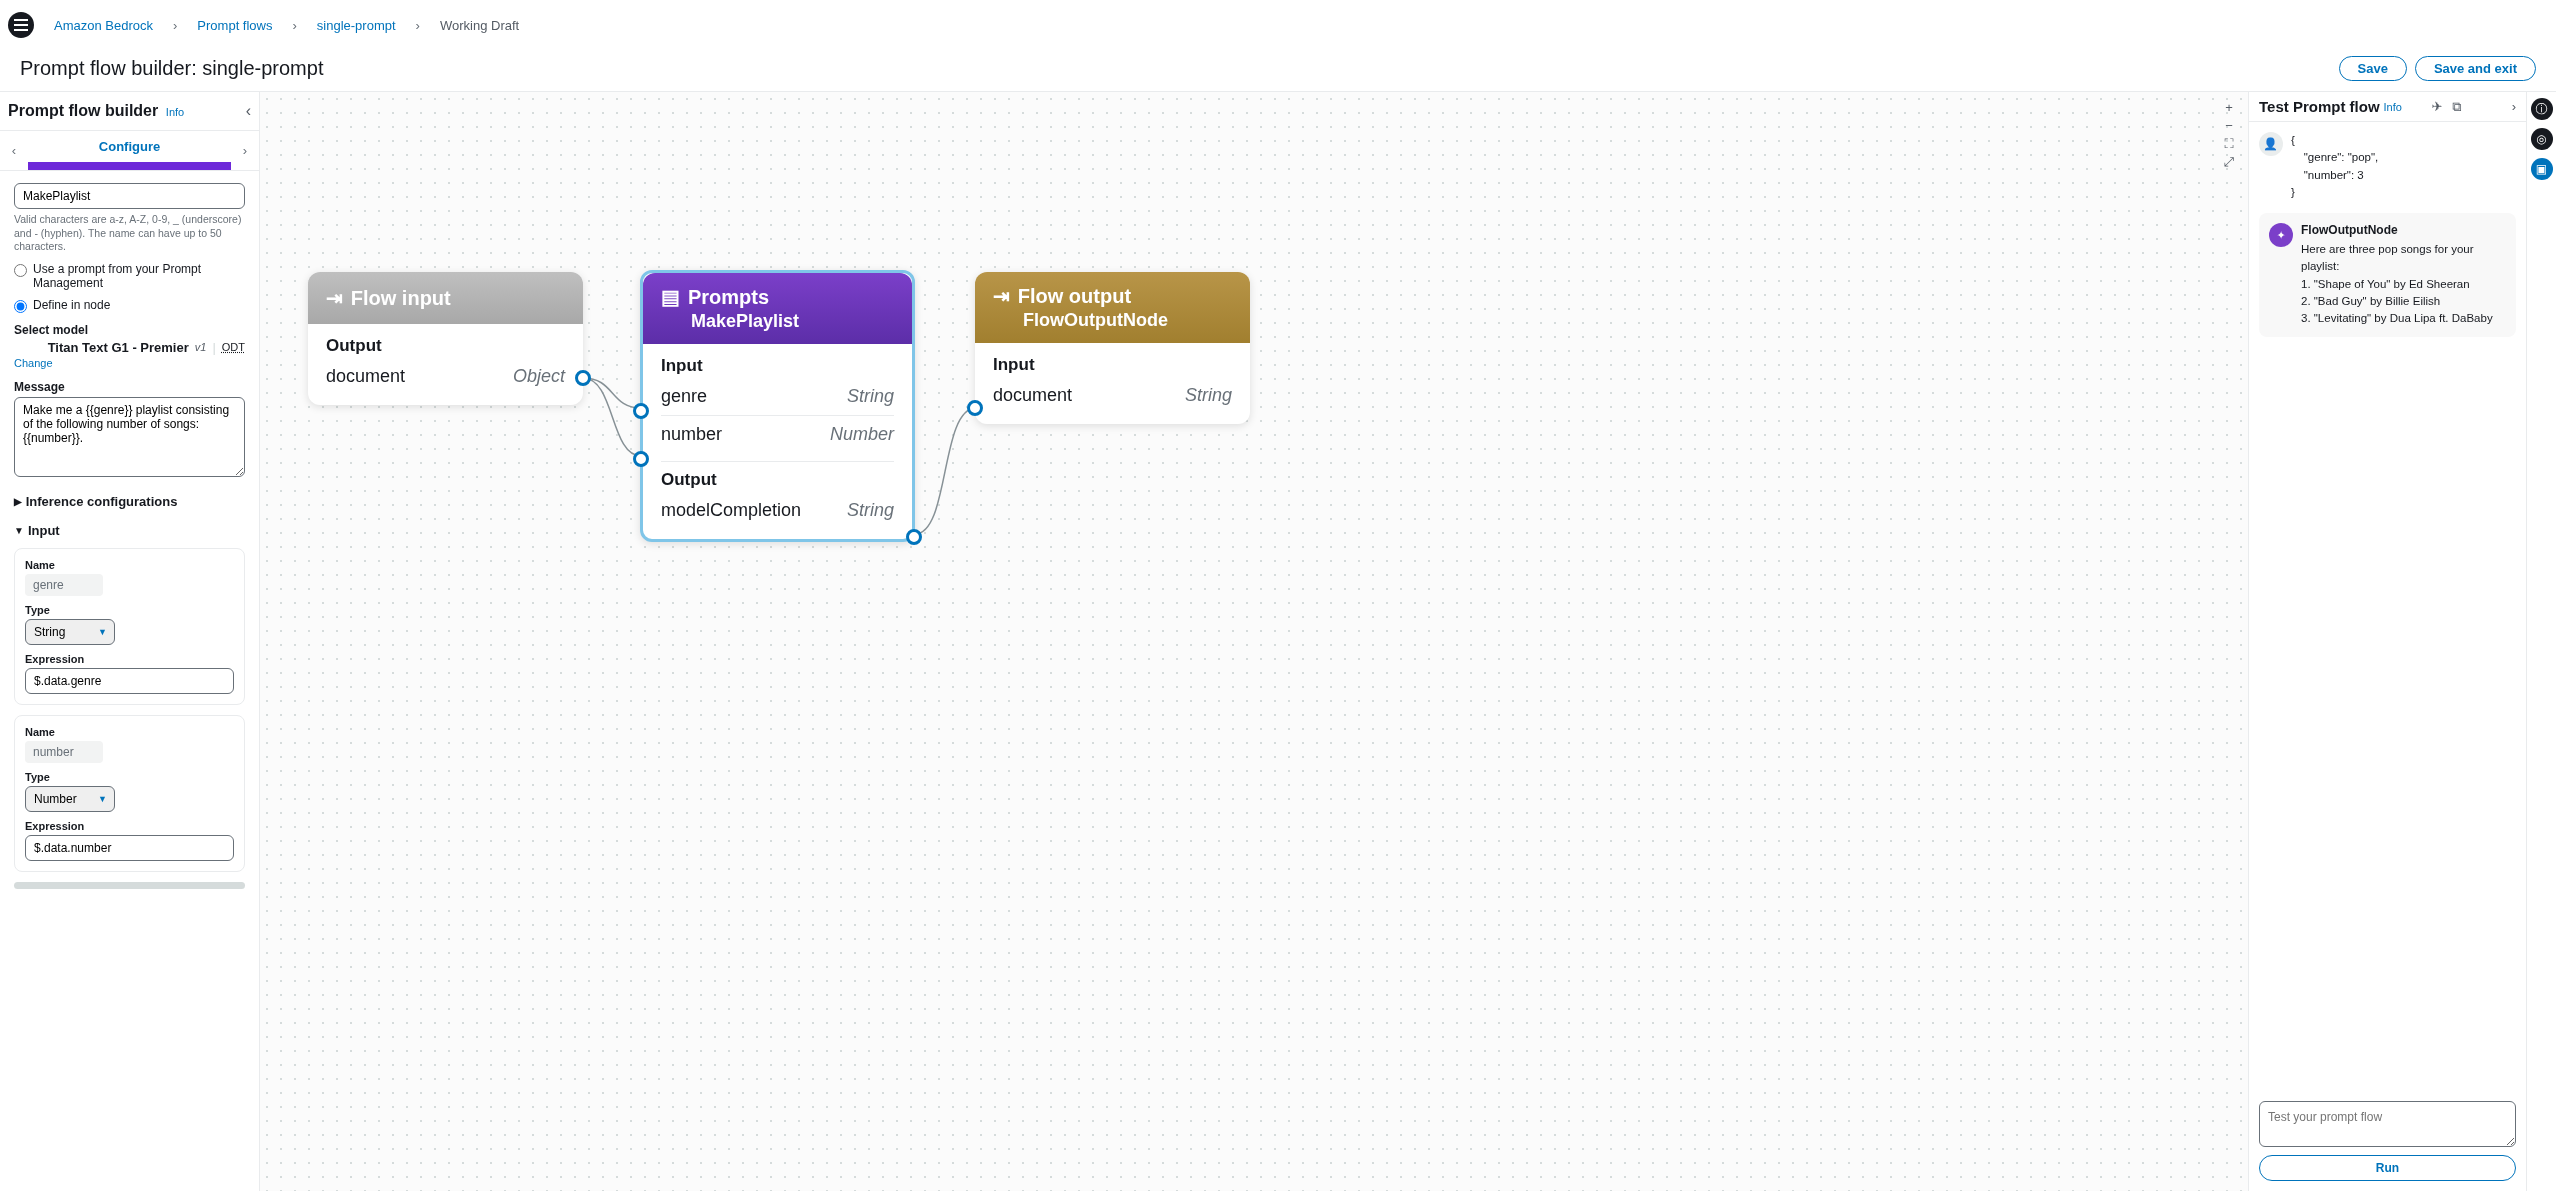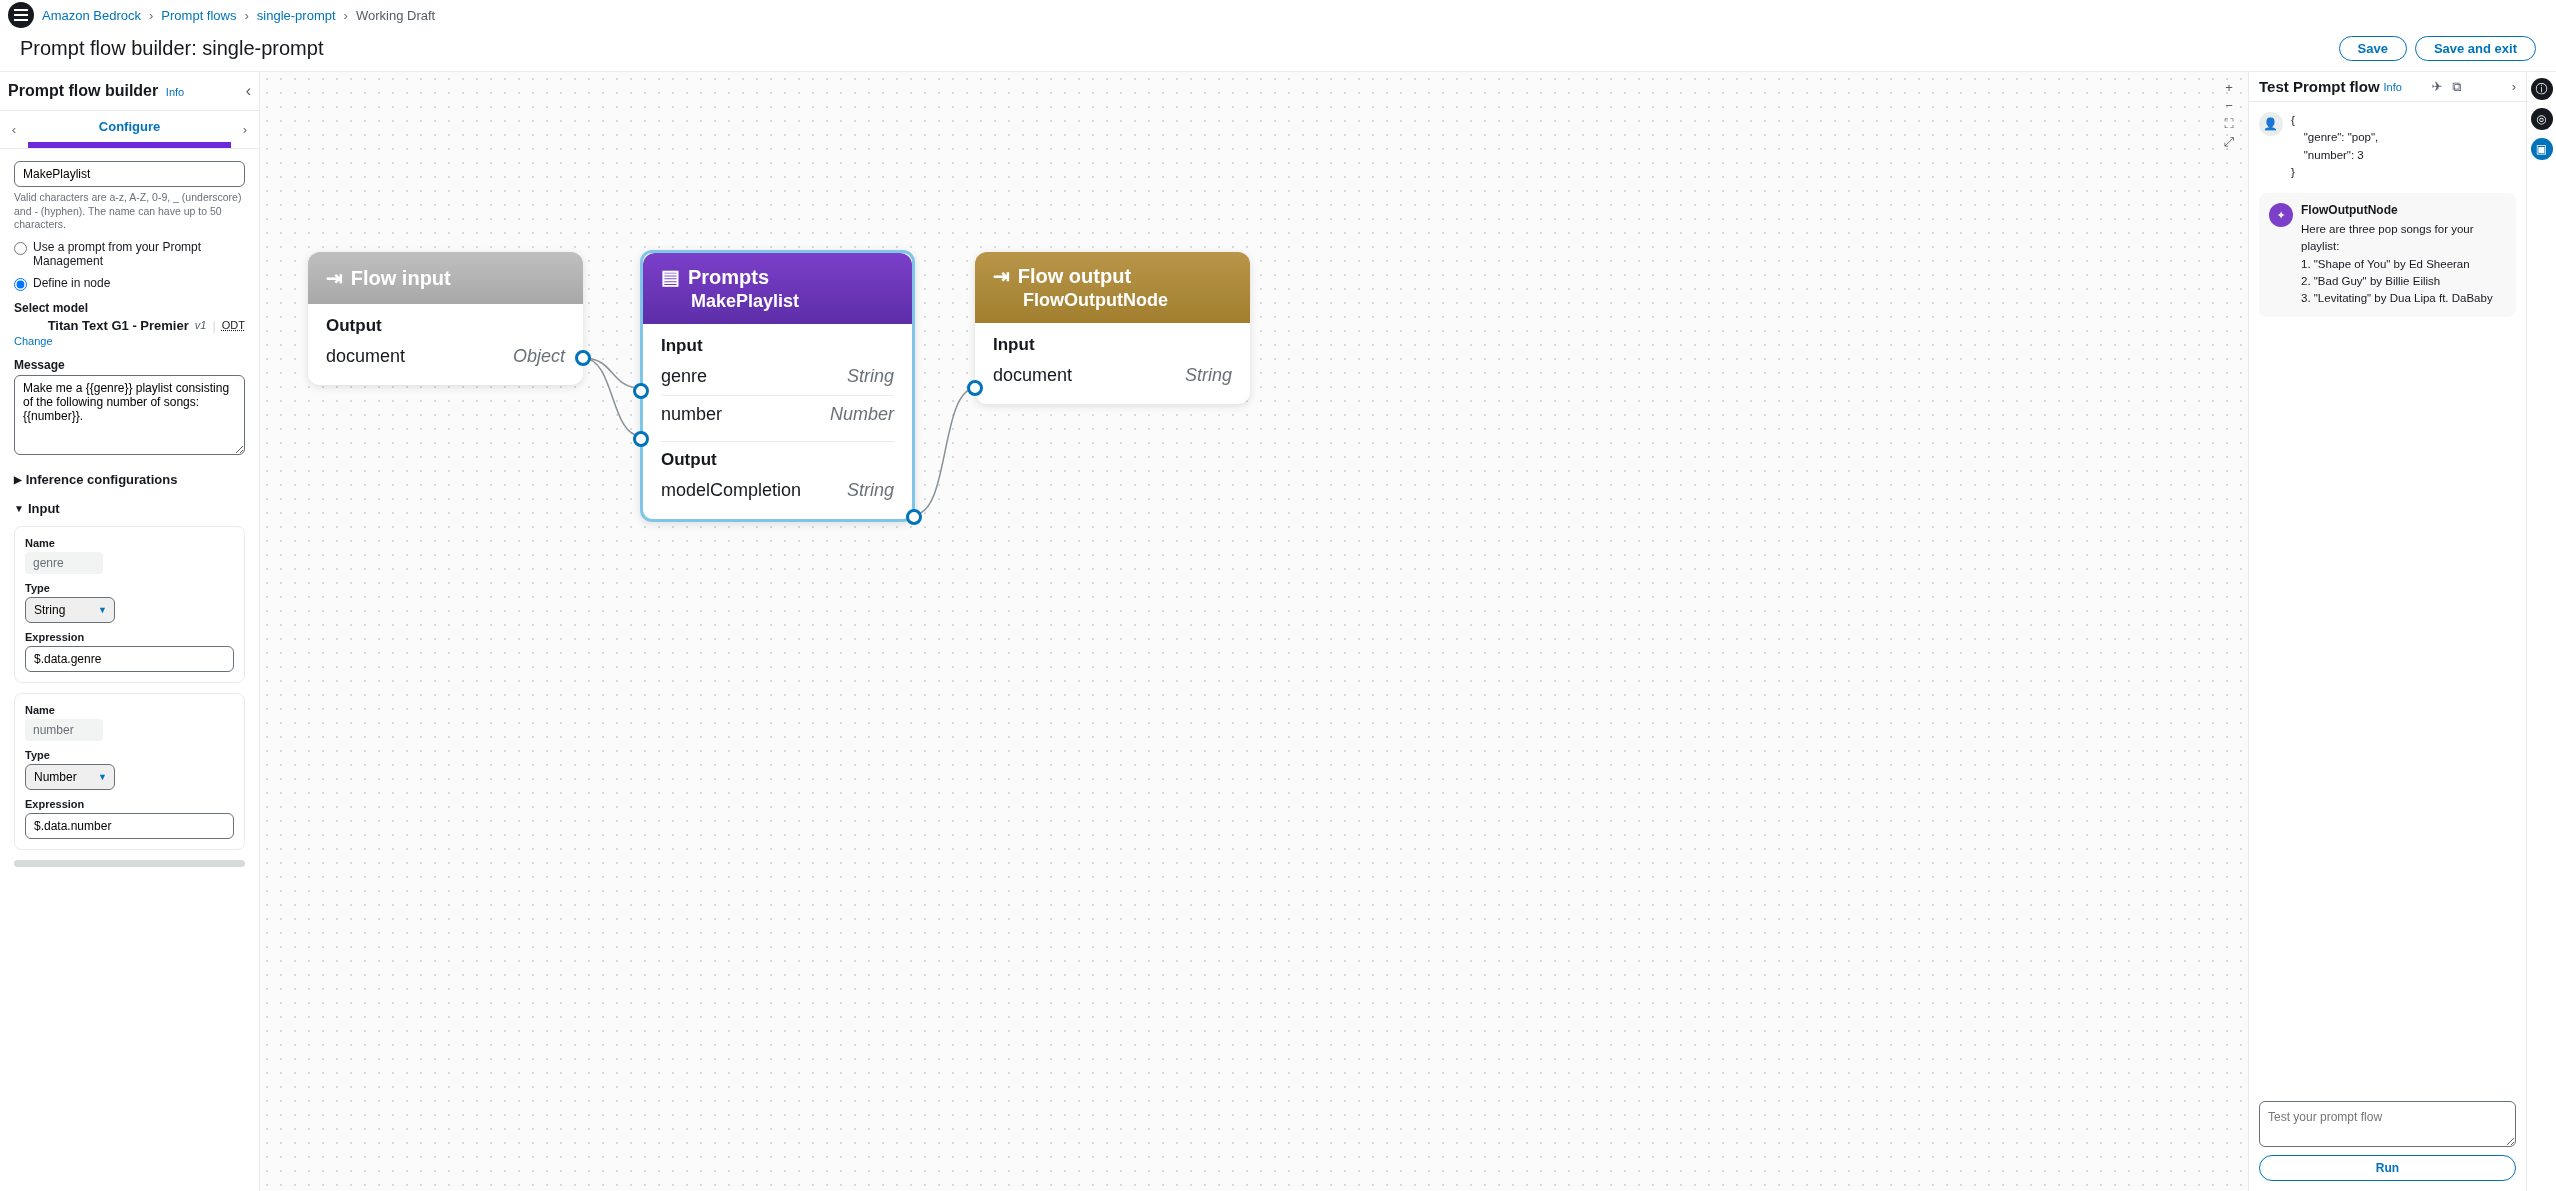--- a/index.html
+++ b/index.html
@@ -1,19 +1,19 @@
 <!DOCTYPE html>
 <html><head>
 <meta charset="utf-8">
 <style>
 * { box-sizing: border-box; margin: 0; padding: 0; font-family: "Amazon Ember", "Helvetica Neue", Arial, sans-serif; }
 body { display: flex; flex-direction: column; height: 100vh; background: #fff; font-size: 13px; color: #16191f; overflow: hidden; }
 
 
-.breadcrumb-bar { display: flex; align-items: center; padding: 2px 8px; gap: 8px; font-size: 13px; }
+.breadcrumb-bar { display: flex; align-items: center; padding: 12px 8px; gap: 20px; font-size: 13px; }
 .menu-btn { width: 26px; height: 26px; border-radius: 50%; background: #16191f; color: #fff; display: flex; align-items: center; justify-content: center; cursor: pointer; }
 .menu-icon { width: 14px; height: 2px; background: #fff; position: relative; }
 .menu-icon::before, .menu-icon::after { content: ""; position: absolute; left: 0; width: 14px; height: 2px; background: #fff; }
 .menu-icon::before { top: -5px; } .menu-icon::after { top: 5px; }
 .bc-link { color: #0073bb; text-decoration: none; cursor: pointer; }
 .bc-sep { color: #687078; }
 .bc-cur { color: #545b64; }
 
 
 .page-header { display: flex; align-items: center; justify-content: space-between; padding: 6px 20px 10px 20px; }
@@ -25,21 +25,21 @@
 .main { flex: 1; display: flex; min-height: 0; border-top: 1px solid #e9ebed; }
 
 
 .sidebar { width: 260px; border-right: 1px solid #e9ebed; display: flex; flex-direction: column; overflow-y: auto; }
 .sb-head { display: flex; align-items: center; justify-content: space-between; padding: 10px 8px; }
 .sb-title { font-size: 16px; font-weight: 700; }
 .info { color: #0073bb; font-size: 11px; font-weight: 400; cursor: pointer; margin-left: 4px; }
 .chevron-left-icon { font-size: 16px; cursor: pointer; color: #545b64; }
 .tab-row { display: flex; align-items: center; border-bottom: 1px solid #e9ebed; border-top: 1px solid #e9ebed; }
 .tab-nav-btn { width: 28px; text-align: center; color: #687078; cursor: pointer; padding: 8px 0; }
-.tab { flex: 1; text-align: center; padding: 8px 0; color: #0073bb; font-weight: 600; border-bottom: 6px solid #6d28d9; cursor: pointer; font-size: 13px; }
+.tab { flex: 1; text-align: center; padding: 8px 0; color: #0073bb; font-weight: 600; border-bottom: 8px solid #6d28d9; cursor: pointer; font-size: 13px; }
 .sb-body { padding: 12px 14px; overflow-y: auto; }
 .txt-input, .select-input, .textarea-input { width: 100%; border: 1px solid #687078; border-radius: 6px; padding: 5px 8px; font-size: 12px; font-family: inherit; }
 .helper { font-size: 10.5px; color: #687078; margin-top: 4px; line-height: 1.3; }
 .field-label { font-size: 12px; font-weight: 700; margin-top: 10px; margin-bottom: 3px; display: block; }
 .small-label { font-size: 11px; font-weight: 700; margin-top: 8px; margin-bottom: 3px; display: block; }
 .radio-row { display: flex; align-items: flex-start; gap: 6px; margin-top: 8px; font-size: 12px; }
 .radio-row input { margin-top: 2px; }
 .model-line { display: flex; align-items: center; gap: 6px; font-size: 13px; margin-top: 2px; justify-content: flex-end; }
 .model-name { font-weight: 700; }
 .model-v { font-style: italic; color: #545b64; font-size: 11px; }

